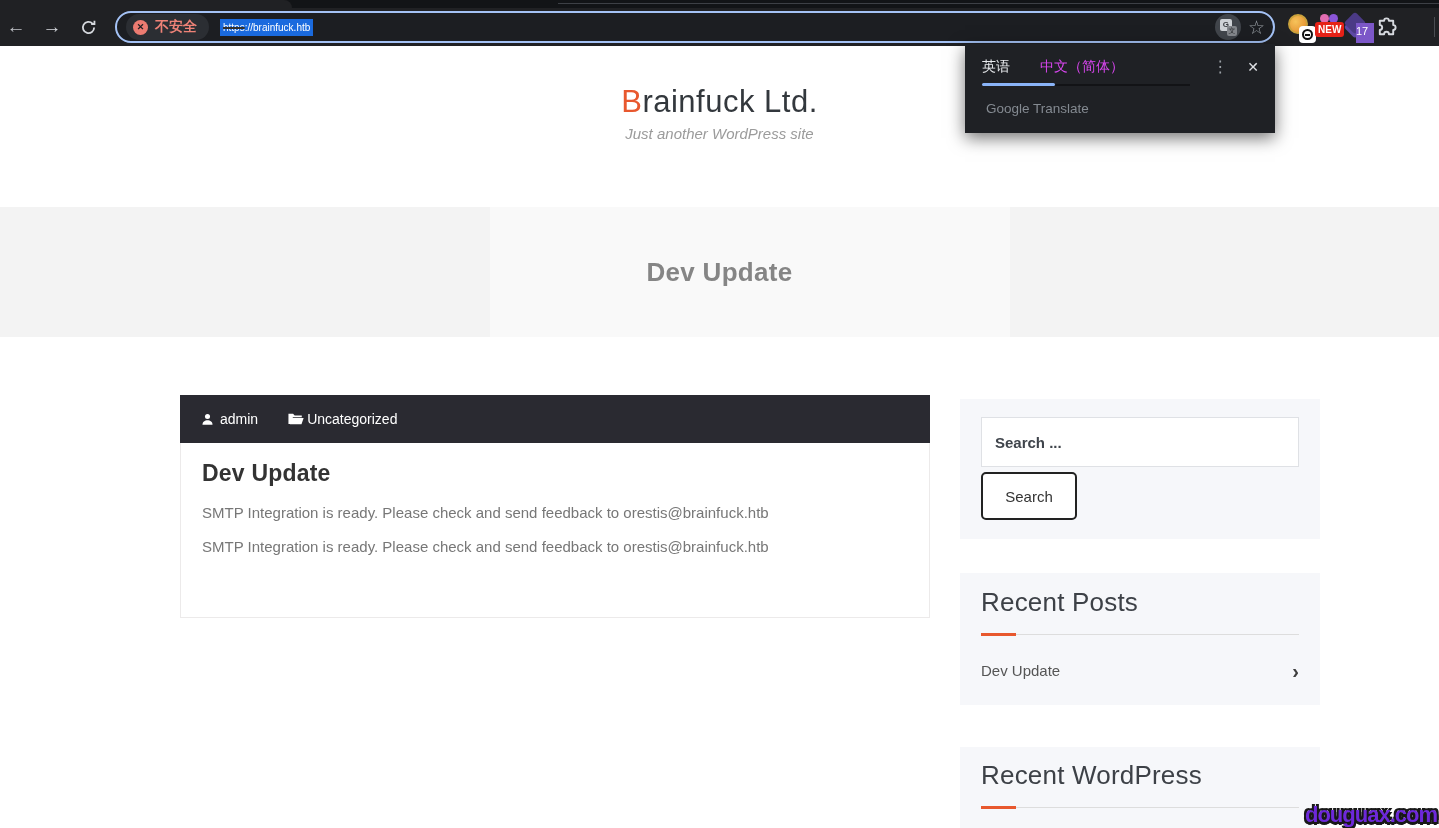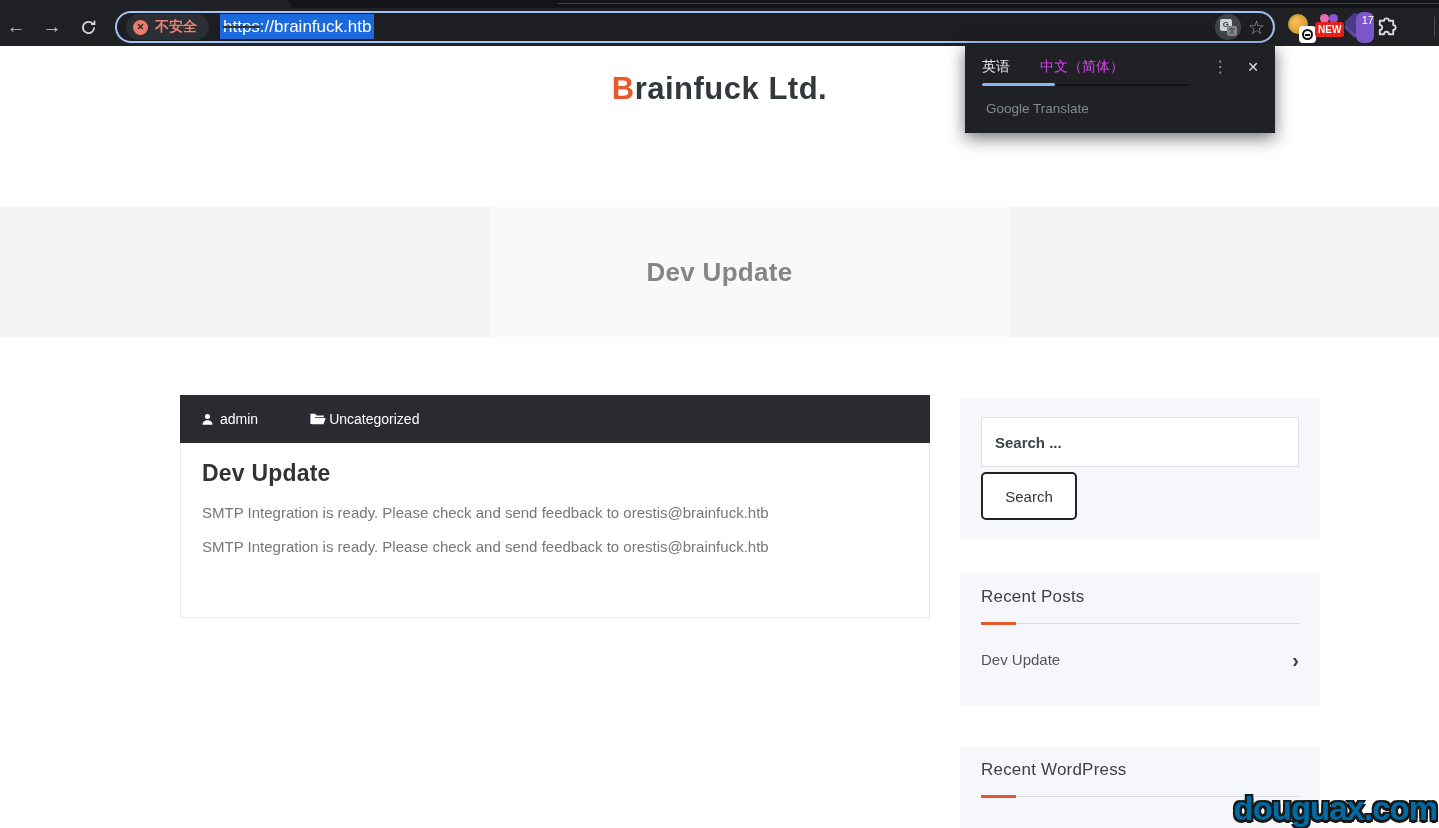--- a/index.html
+++ b/index.html
@@ -16,96 +16,96 @@
   .tb-btn { position:absolute; top:4px; width:30px; height:30px; border-radius:50%; display:flex; align-items:center; justify-content:center; color:#d6d9de; font-size:19px; cursor:pointer; }
   .tb-back { left:1px; color:#c0c3c8; }
   .tb-fwd  { left:37px; }
   .tb-reload { left:73px; }
   .tb-reload svg { width:17px; height:17px; }
 
   .omnibox { position:absolute; left:115px; top:3px; width:1160px; height:32px; background:#1c1e22; border:2px solid #a4c2f5; border-radius:17px; display:flex; align-items:center; padding:0 8px 0 9px; }
   .sec-chip { display:flex; align-items:center; gap:7px; background:#2b2e33; border-radius:14px; padding:4px 12px 4px 7px; cursor:pointer; }
   .sec-icon { width:15px; height:15px; border-radius:50%; background:#ec7b71; color:#1c1e22; font-size:9px; line-height:15px; text-align:center; font-weight:bold; }
   .sec-text { color:#ee8277; font-size:14px;font-weight:bold; }
-  .url { margin-left:11px; font-size:17px; white-space:nowrap; }
+  .url { margin-left:11px; font-size:10px; white-space:nowrap; }
   .url .sel { background:#1a6ade; color:#fff; padding:3px 3px; }
   .url .scheme { text-decoration:line-through; text-decoration-color:#33302e; text-decoration-thickness:2px; }
   .omni-right { margin-left:auto; display:flex; align-items:center; gap:7px; }
   .gt-mini { width:26px; height:26px; border-radius:50%; background:#41454b; position:relative; cursor:pointer; }
   .gt-mini .sq1 { position:absolute; left:5px; top:5px; width:12px; height:12px; background:#cfd2d6; border-radius:2px; color:#3a3d42; font-size:8px; font-weight:bold; text-align:center; line-height:12px; }
   .gt-mini .sq2 { position:absolute; right:4px; bottom:4px; width:10px; height:10px; background:#84878c; border-radius:2px; color:#1f2124; font-size:7px; text-align:center; line-height:10px; }
   .star-btn { color:#9aa0a6; font-size:19px; cursor:pointer; }
 
   .ext-icons { position:absolute; top:6px; left:1288px; display:flex; align-items:center; gap:2px; }
   .ext { position:relative; width:27px; height:27px; cursor:pointer; }
   .ext-orange .coin { position:absolute; left:0; top:0; width:20px; height:20px; border-radius:50%; background:radial-gradient(circle at 35% 35%, #f6c35a, #e2892b); border:2px solid #caa23c; }
   .ext-orange .badge-minus { position:absolute; right:-1px; bottom:-2px; width:17px; height:17px; border-radius:4px; background:#fff; display:flex; align-items:center; justify-content:center; }
   .ext-orange .badge-minus i { display:block; width:11px; height:11px; border:2px solid #111; border-radius:50%; position:relative; }
   .ext-orange .badge-minus i::after { content:""; position:absolute; left:1px; top:3px; width:5px; height:2px; background:#111; }
   .ext-new .blob1 { position:absolute; left:3px; top:0; width:9px; height:9px; border-radius:50%; background:#e26db2; }
   .ext-new .blob2 { position:absolute; left:12px; top:0; width:9px; height:9px; border-radius:50%; background:#8a55d8; }
   .ext-new .badge-new { position:absolute; left:-2px; top:8px; background:#e62117; color:#fff; font-size:10px; font-weight:bold; padding:2px 3px; border-radius:3px; letter-spacing:0; }
   .ext-purple .stack { position:absolute; left:1px; top:1px; width:16px; height:16px; background:#4b3a86; transform:rotate(45deg); border-radius:3px; box-shadow:3px 3px 0 #5d49a5; }
-  .ext-purple .badge-17 { position:absolute; right:-1px; bottom:-2px; width:18px; height:31px; background:#7c57c8; color:#fff; font-size:11px; text-align:right; line-height:16px; border-radius:7px; }
+  .ext-purple .badge-17 { position:absolute; right:-1px; bottom:-2px; width:18px; height:20px; background:#7c57c8; color:#fff; font-size:11px; text-align:left; line-height:16px; border-radius:0; }
   .ext-puzzle svg { width:23px; height:23px; margin-top:2px; }
   .tb-divider { position:absolute; right:4px; top:9px; width:1px; height:20px; background:#4a4d52; }
 
   
   .gt-popup { position:absolute; left:965px; top:44px; width:310px; height:89px; background:#1f2125; border-radius:0; box-shadow:0 5px 16px rgba(0,0,0,.55); z-index:60; }
   .gt-head { display:flex; align-items:center; padding:13px 16px 0 17px; }
   .gt-tab-en { color:#e8eaed; font-size:14px; cursor:pointer; }
   .gt-tab-zh { color:#d946ef; font-size:14px; margin-left:30px; cursor:pointer;text-align:right; }
   .gt-dots { margin-left:auto; color:#9aa0a6; font-size:16px; cursor:pointer; }
   .gt-close { margin-left:19px; color:#dfe1e5; font-size:14px; cursor:pointer; }
   .gt-underline-grey { position:absolute; left:17px; top:40px; width:208px; height:2px; background:#121316; }
   .gt-underline-blue { position:absolute; left:17px; top:39px; width:73px; height:3px; background:#8ab4f8; border-radius:2px; }
   .gt-brand { position:absolute; left:21px; top:57px; color:#848a91; font-size:13.5px; }
 
   
   .site-header { position:absolute; top:46px; left:0; width:100%; height:106px; background:#fff; text-align:center; }
-  .site-title { padding-top:25px; font-size:31px; font-weight:bold; color:#33383d; letter-spacing:.5px; }
+  .site-title { padding-top:38px; font-size:31px; font-weight:normal; color:#33383d; letter-spacing:.5px; }
   .site-title .first { color:#e8582e; }
   .tagline { margin-top:5px; font-style:italic; color:#9b9b9b; font-size:15px; }
 
   .main-nav { position:absolute; top:152px; left:0; width:100%; height:55px; background:#e8582e; display:flex; align-items:center; justify-content:center; gap:48px; }
   .nav-item { color:#fff; font-size:15px; cursor:pointer; }
   .nav-item.dim { color:#fcebe2; }
 
   .title-band { position:absolute; top:207px; left:0; width:100%; height:130px; background:#f3f3f3; display:flex; align-items:center; justify-content:center; }
   .title-band .glow { position:absolute; left:490px; top:0; width:520px; height:100%; background:rgba(255,255,255,.5); }
   .page-title { position:relative; font-size:26px; color:#858585; font-weight:600; letter-spacing:.3px; }
 
   
   .post-card { position:absolute; left:180px; top:395px; width:750px; }
-  .post-meta { height:48px; background:#2a2a31; display:flex; align-items:center; padding:0 21px; gap:52px; }
+  .post-meta { height:48px; background:#2a2a31; display:flex; align-items:center; padding:0 21px; gap:30px; }
   .meta-item { display:flex; align-items:center; gap:6px; color:#fff; font-size:14px; cursor:pointer; }
   .meta-item svg { display:block; }
   .cat-item { gap:3px; }
   .post-body { background:#fff; border:1px solid #eceaea; border-top:none; padding:17px 21px 45px; }
   .post-title { font-size:23px; font-weight:bold; color:#333; margin-bottom:17px; letter-spacing:.2px; }
   .post-body p { font-size:15px; color:#777; margin-bottom:17px; }
 
   
   .widget { position:absolute; left:960px; width:360px; background:#f6f7fa; }
   .w-search { top:399px; height:140px; padding:18px 21px; }
   .search-input { width:100%; height:50px; background:#fff; border:1px solid #dfe1e5; padding:0 13px; font-size:15px; font-weight:bold; color:#3c4043; font-family:"Liberation Sans",sans-serif; }
   .search-input::placeholder { color:#3f444b; font-weight:bold; opacity:1; }
   .search-btn { margin-top:5px; width:96px; height:48px; background:#fff; border:2px solid #222; border-radius:5px; font-size:15px; color:#333; font-family:"Liberation Sans",sans-serif; cursor:pointer; }
   .w-posts { top:573px; height:132px; padding:14px 21px; }
   .w-comments { top:747px; height:120px; padding:13px 21px; }
-  .widget h3 { font-size:17px; font-weight:400; color:#3d4147; letter-spacing:.2px; }
+  .widget h3 { font-size:26px; font-weight:400; color:#3d4147; letter-spacing:.2px; }
   .w-rule { position:relative; margin-top:15px; height:3px; }
   .w-rule .grey { position:absolute; left:0; right:0; top:1px; height:1px; background:#ddd; }
   .w-rule .orange { position:absolute; left:0; top:0; width:35px; height:3px; background:#e8582e; }
   .post-link-row { margin-top:26px; display:flex; align-items:center; justify-content:space-between; cursor:pointer; }
   .post-link { font-size:15px; color:#555; }
   .chev { color:#3f3f3f; font-size:20px; font-weight:bold; line-height:14px; }
 
   
-  .watermark { position:absolute; right:2px; bottom:0px; font-size:33px; font-weight:bold; letter-spacing:-1px; color:#0369a1;
+  .watermark { position:absolute; right:2px; bottom:0px; font-size:22px; font-weight:bold; letter-spacing:-1px; color:#6d28d9;
     text-shadow:-2px -2px 0 #181818, 2px -2px 0 #181818, -2px 2px 0 #181818, 2px 2px 0 #181818, 0 3px 0 #181818;margin-top:47px; }
 </style>
 </head>
 <body>
 
 <div class="screen">
 
   <div class="tabstrip">
     <div class="active-tab"></div>
     <div class="strip-line"></div>
@@ -158,20 +158,21 @@
         <svg viewBox="0 0 24 24" fill="none" stroke="#d6d9de" stroke-width="2" stroke-linejoin="round">
           <path d="M9.5 5a2.5 2.5 0 1 1 5 0H19v4.5a2.5 2.5 0 1 1 0 5V19h-4.5a2.5 2.5 0 1 0-5 0H5v-4.5a2.5 2.5 0 1 0 0-5V5z"></path>
         </svg>
       </div>
     </div>
     <div class="tb-divider"></div>
   </div>
 
   <div class="site-header">
     <div class="site-title"><span class="first">B</span><span>rainfuck Ltd.</span></div>
+    <div class="tagline">Just another WordPress site</div>
   </div>
 
 
   <div class="title-band">
     <div class="glow"></div>
     <div class="page-title">Dev Update</div>
   </div>
 
   <div class="post-card">
     <div class="post-meta">

